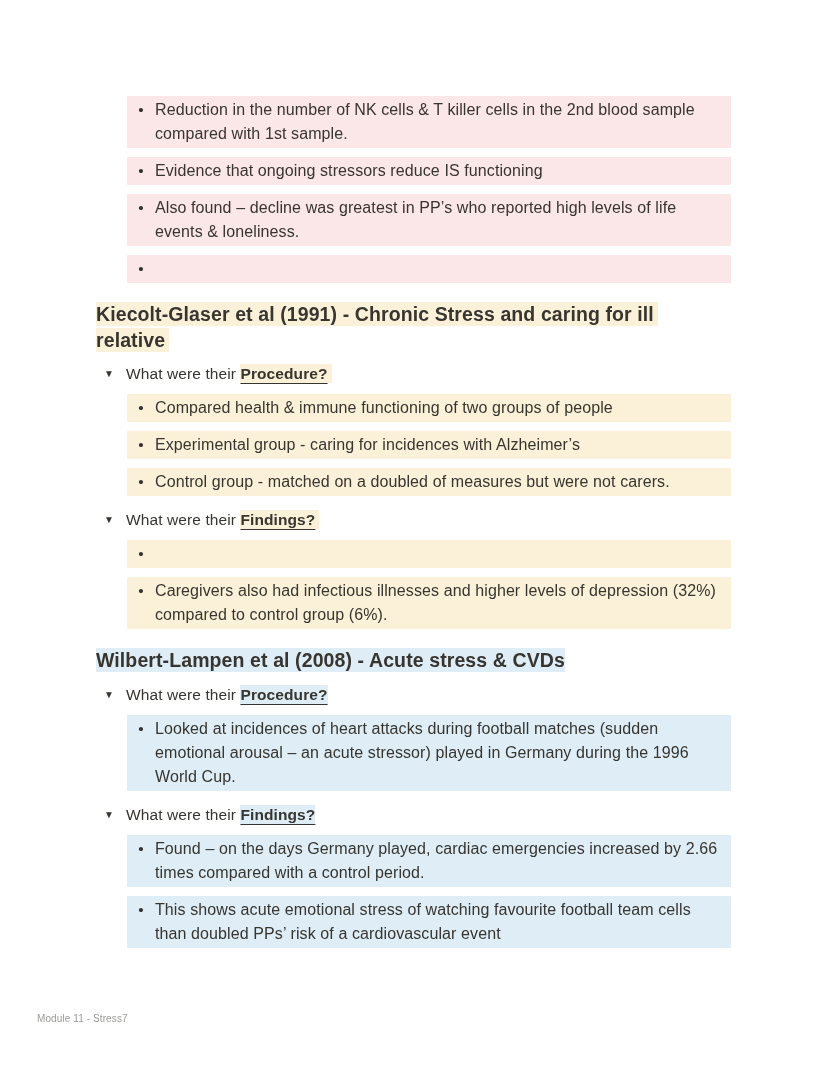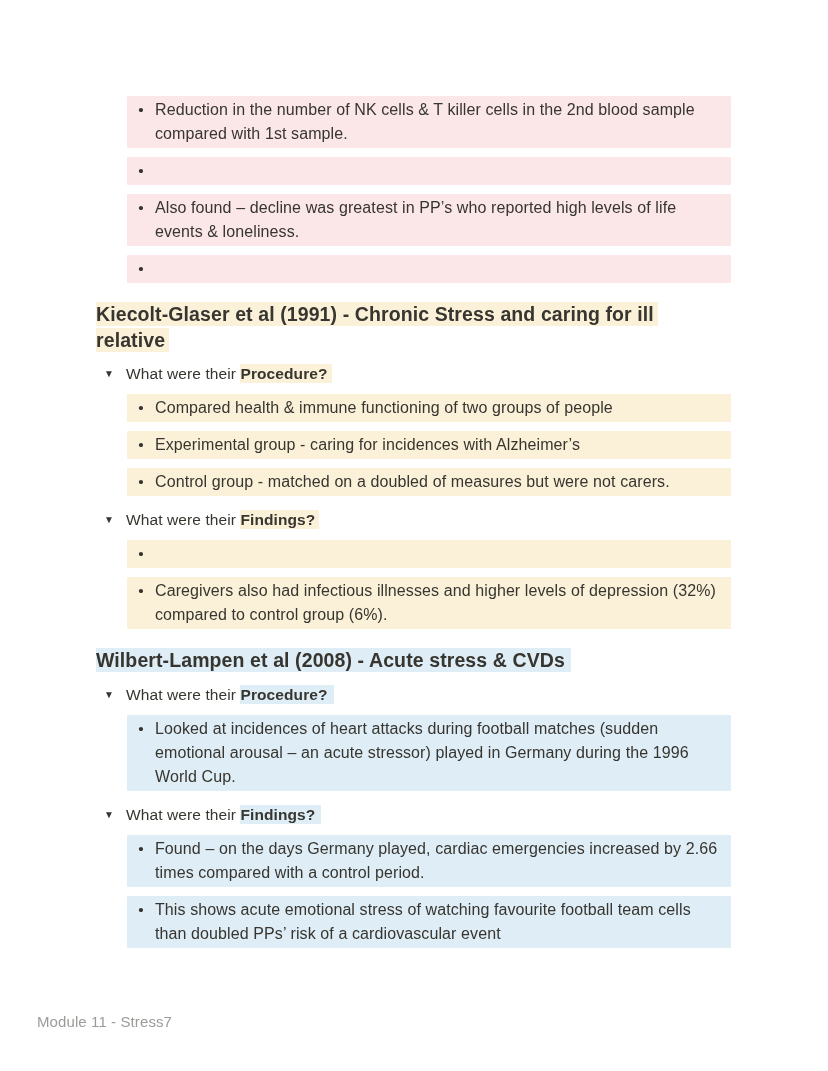--- a/index.html
+++ b/index.html
@@ -42,21 +42,21 @@
   }
   
   h2 {
     font-size: 19.5px;
     font-weight: 700;
     line-height: 25.5px;
     margin: 19px 0 6px 0;
     letter-spacing: 0.1px;
   }
   .hl-yellow { background: #fbf1d9; box-decoration-break: clone; -webkit-box-decoration-break: clone; padding: 1px 4px 1px 0; }
-  .hl-blue   { background: #deedf6; box-decoration-break: clone; -webkit-box-decoration-break: clone; padding: 1px 6px 1px 0; }
+  .hl-blue   { background: #deedf6; box-decoration-break: clone; -webkit-box-decoration-break: clone; padding: 1px 0 1px 0; }
   
   .toggle {
     display: flex;
     align-items: center;
     padding: 3px 0 3px 8px;
     margin-bottom: 5px;
   }
   .toggle .arrow {
     flex: 0 0 16px;
     font-size: 10px;
@@ -66,47 +66,49 @@
     text-align: left;
     cursor: pointer;
   }
   .toggle-text {
     font-size: 15.5px;
     line-height: 24px;
     letter-spacing: 0.1px;
   }
   .toggle-label {
     font-weight: 700;
+    text-decoration: underline;
     text-underline-offset: 3.5px;
     text-decoration-thickness: 1.2px;
     text-align: center;
   }
   
   .footer {
     position: absolute;
     left: 37px; right: 37px; top: 1013px;
     display: flex;
     align-items: baseline;
-    font-size: 15px;
+    font-size: 10px;
     color: #9b9b98;
     letter-spacing: 0.1px;
   }
 </style>
 </head>
 <body>
 
 <main class="content">
 
   <div class="blocks">
     <div class="bullet-block bg-pink">
       <span class="dot">•</span>
       <p class="bullet-text">Reduction in the number of NK cells &amp; T killer cells in the 2nd blood sample compared with 1st sample.</p>
     </div>
     <div class="bullet-block bg-pink">
       <span class="dot">•</span>
+      <p class="bullet-text">Evidence that ongoing stressors reduce IS functioning</p>
     </div>
     <div class="bullet-block bg-pink">
       <span class="dot">•</span>
       <p class="bullet-text">Also found – decline was greatest in PP’s who reported high levels of life events &amp; loneliness.</p>
     </div>
     <div class="bullet-block bg-pink">
       <span class="dot">•</span>
     </div>
   </div>
 

